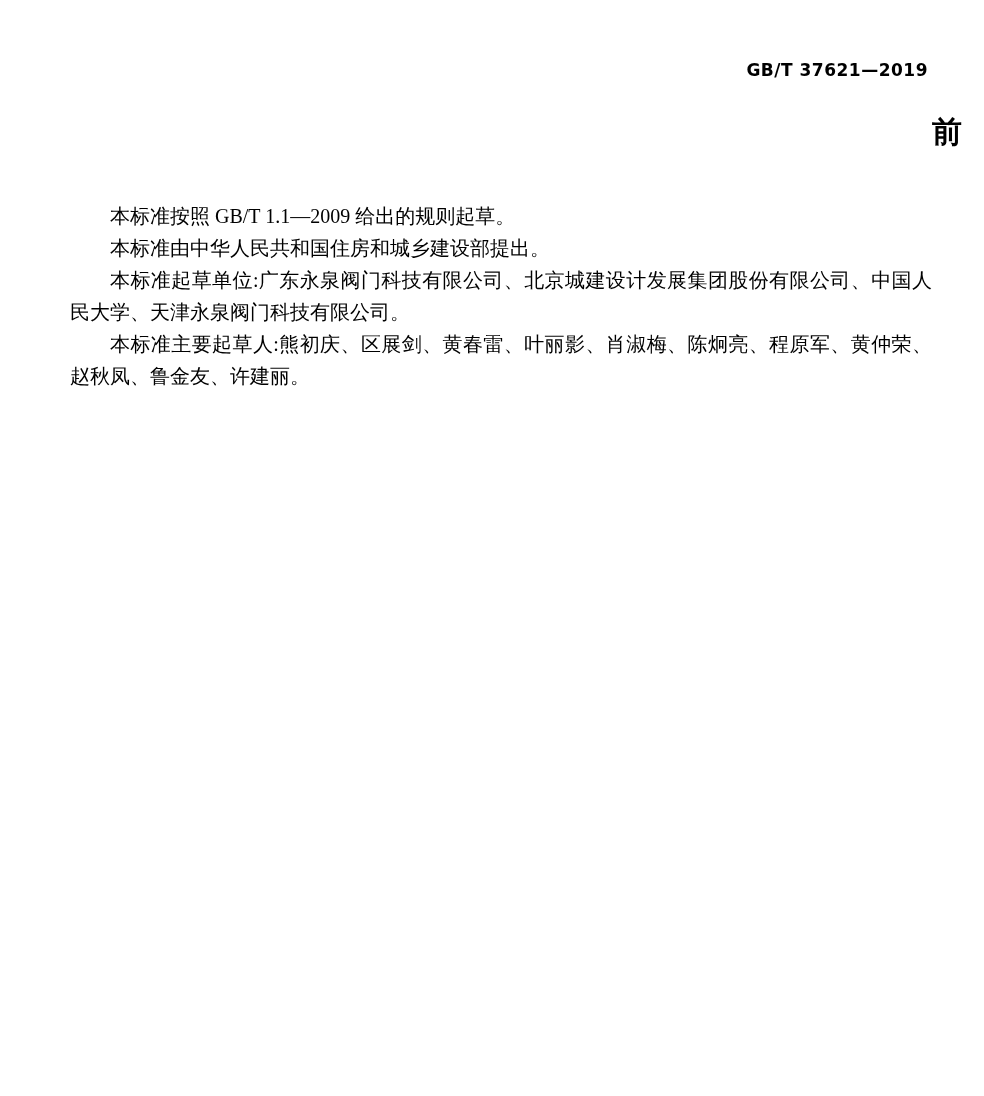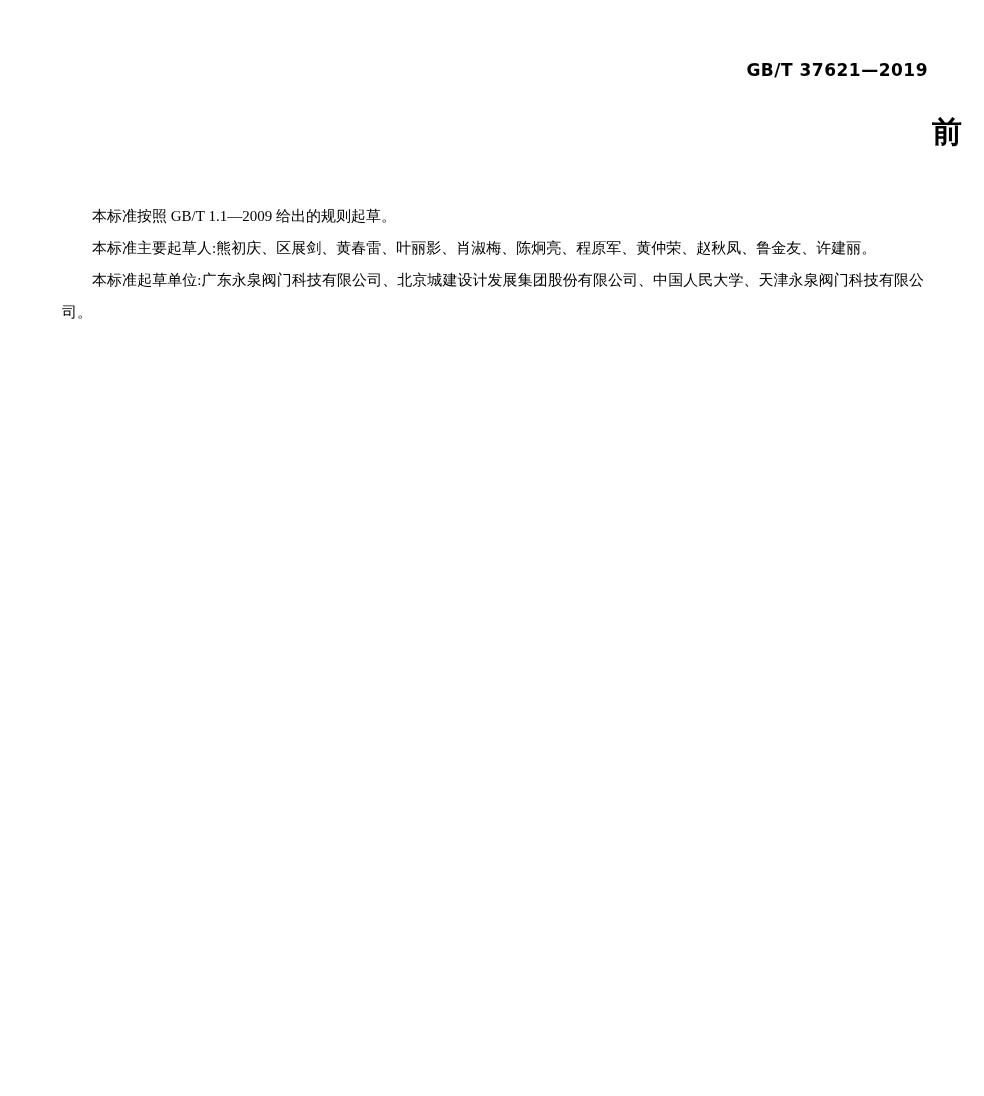--- a/index.html
+++ b/index.html
@@ -43,23 +43,23 @@
     letter-spacing: 2px;
     margin-left: 48px;
   }
   .title .gap {
     display: inline-block;
     width: 36px;
   }
   .body-text {
     position: absolute;
     top: 200px;
-    left: 62px;
+    left: 70px;
     width: 862px;
-    font-size: 15px;
+    font-size: 20px;
     line-height: 32px;
     text-align: justify;
   }
   .para {
     margin: 0;
     text-indent: 2em;
   }
   .para.hang {
     text-indent: 2em;
   }
@@ -70,17 +70,18 @@
 <div class="page">
 
   <div class="header">GB/T 37621—2019</div>
 
   <div class="title">
     <span>前</span><span class="gap"></span><span>言</span>
   </div>
 
   <div class="body-text">
     <p class="para">本标准按照 GB/T 1.1—2009 给出的规则起草。</p>
+    <p class="para">本标准由中华人民共和国住房和城乡建设部提出。</p>
+    <p class="para hang">本标准起草单位:广东永泉阀门科技有限公司、北京城建设计发展集团股份有限公司、中国人民大学、天津永泉阀门科技有限公司。</p>
     <p class="para hang">本标准主要起草人:熊初庆、区展剑、黄春雷、叶丽影、肖淑梅、陈炯亮、程原军、黄仲荣、赵秋凤、鲁金友、许建丽。</p>
-    <p class="para hang">本标准起草单位:广东永泉阀门科技有限公司、北京城建设计发展集团股份有限公司、中国人民大学、天津永泉阀门科技有限公司。</p>
   </div>
 
 </div>
 
 </body></html>

